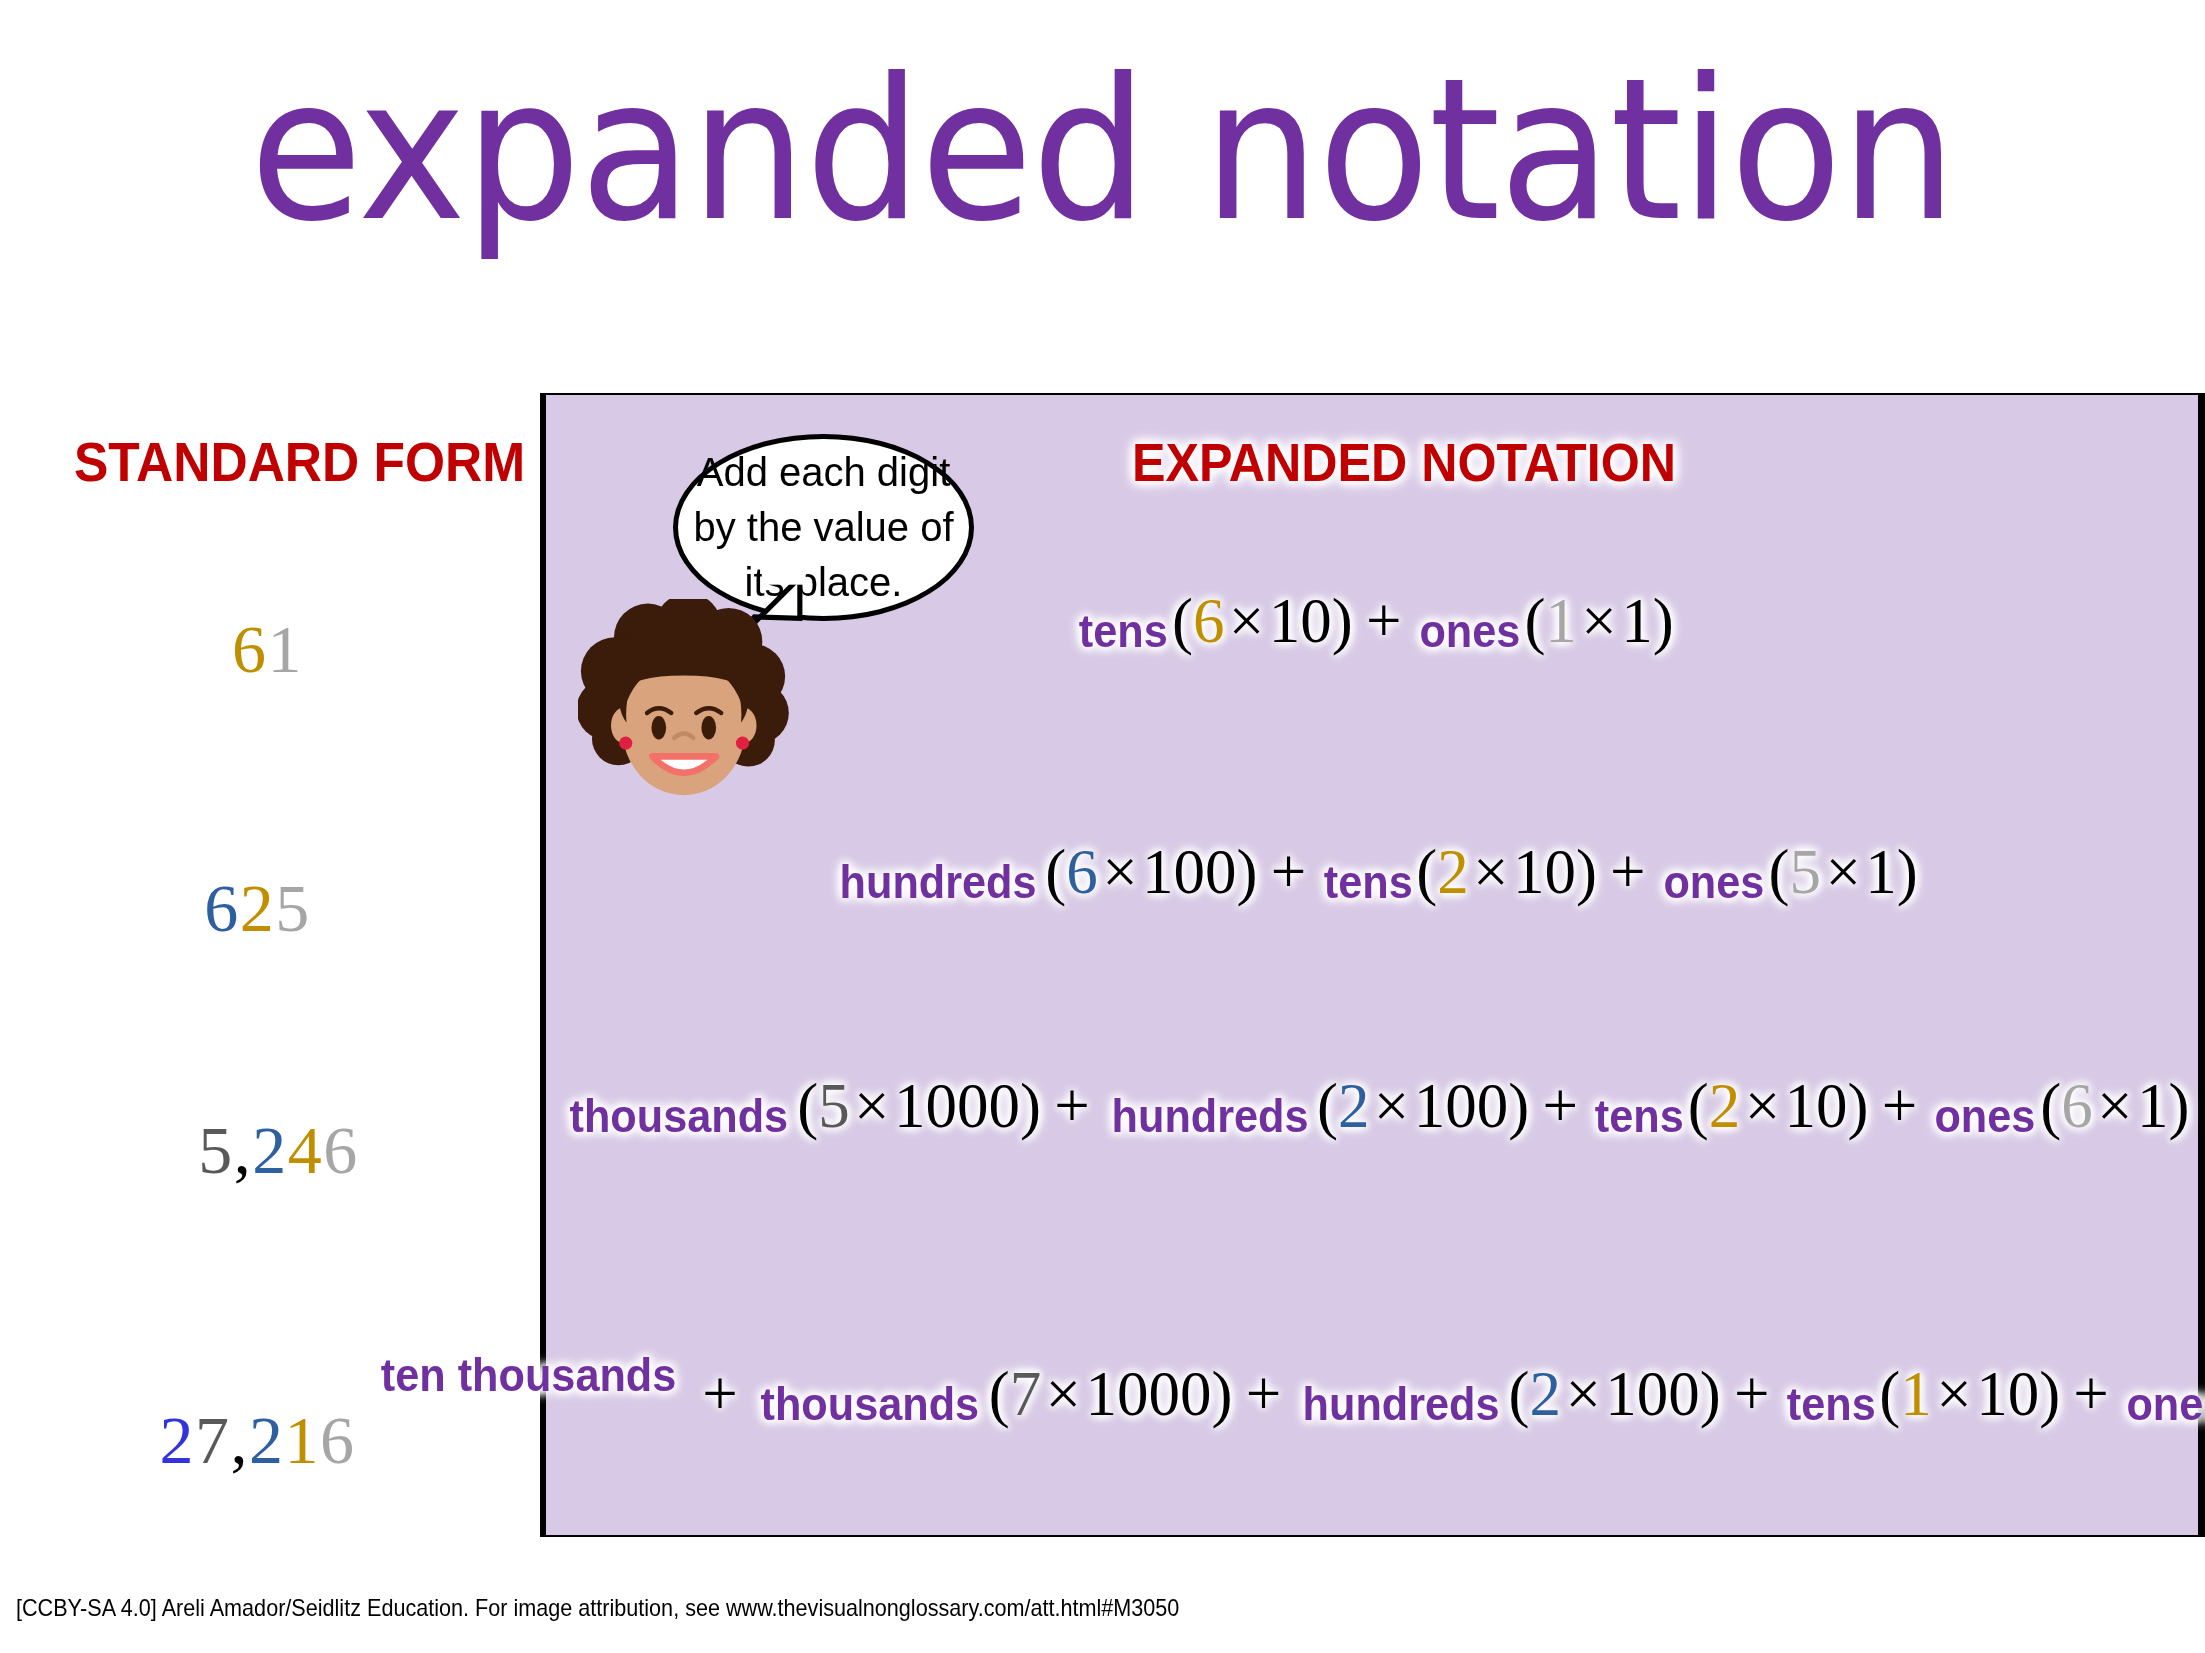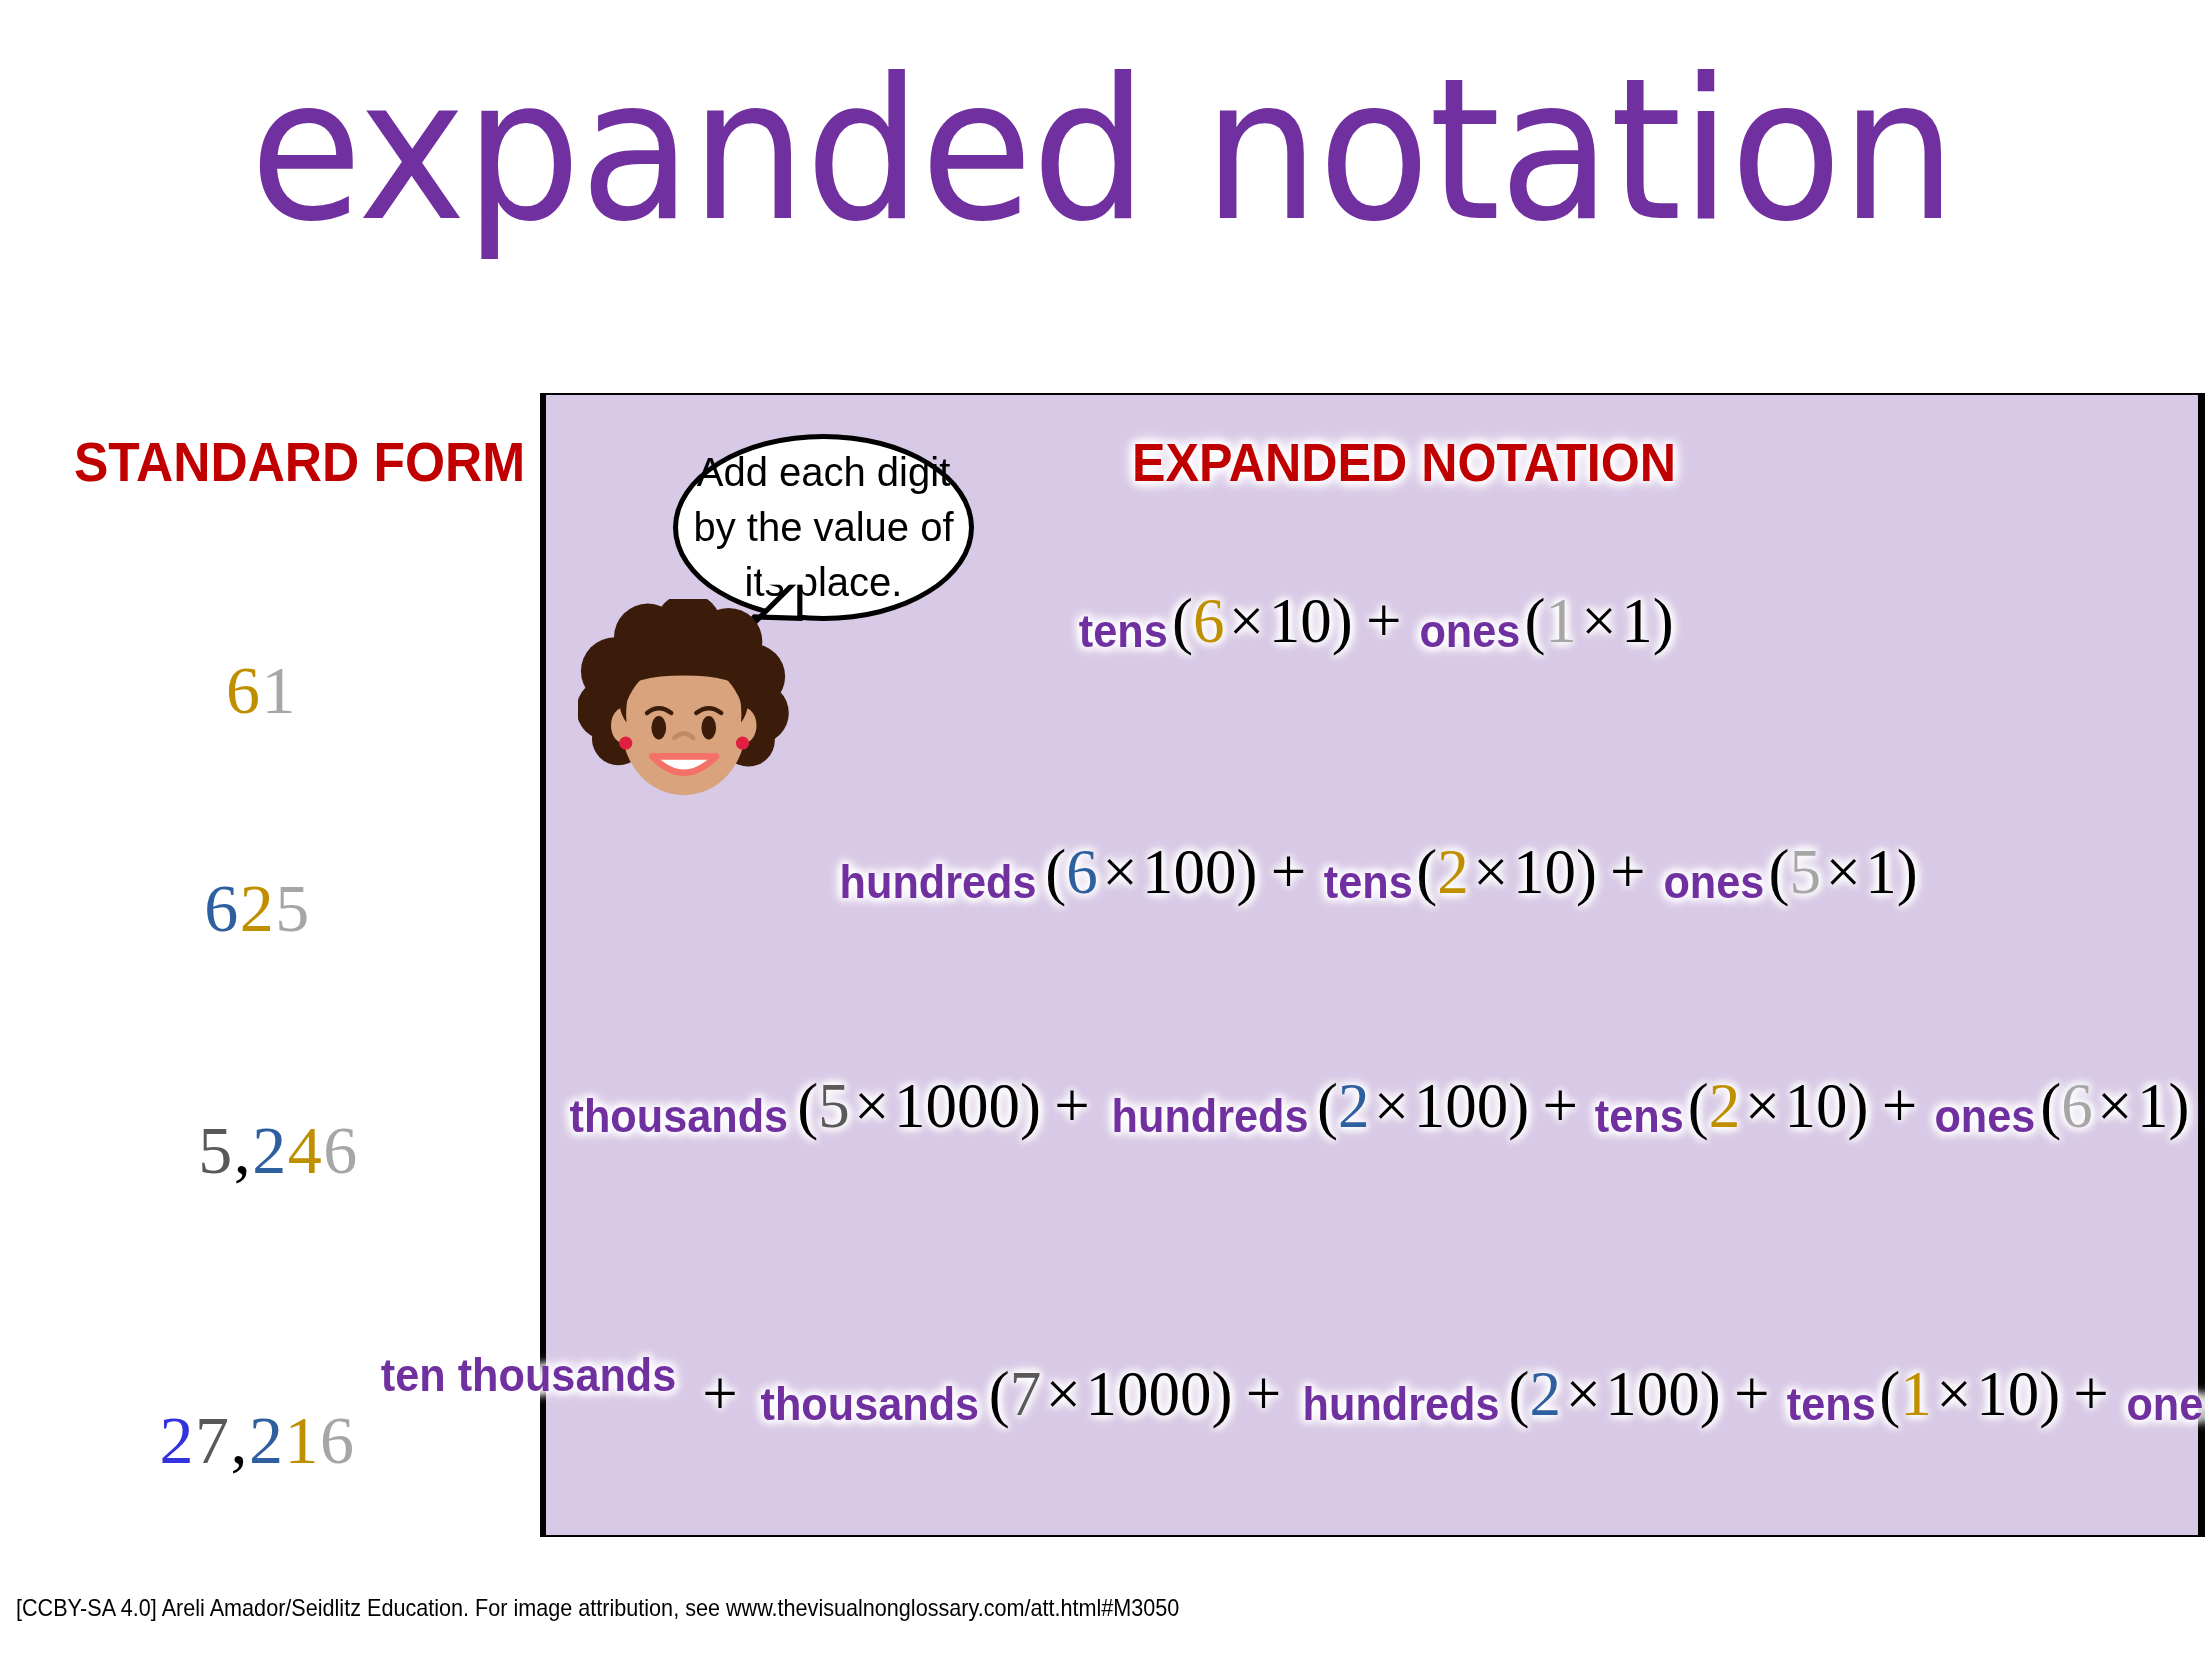--- a/index.html
+++ b/index.html
@@ -51,21 +51,21 @@
   .std-number {
     position: absolute;
     width: 515px;
     text-align: center;
     font-family: "Liberation Serif", serif;
     font-size: 68px;
     font-weight: 400;
     white-space: nowrap;
     letter-spacing: 1.5px;
   }
-  #std-0 { left: 4px;  top: 610px; margin-top: 41px;  }
+  #std-0 { left: 10px;  top: 610px;  }
   #std-1 { left: 0px;  top: 869px; }
   #std-2 { left: 0px;  top: 1111px; margin-left: 21px; }
   #std-3 { left: 0px;  top: 1401px; }
 
   
   #panel {
     position: absolute;
     left: 540px;
     top: 393px;
     width: 1665px;

